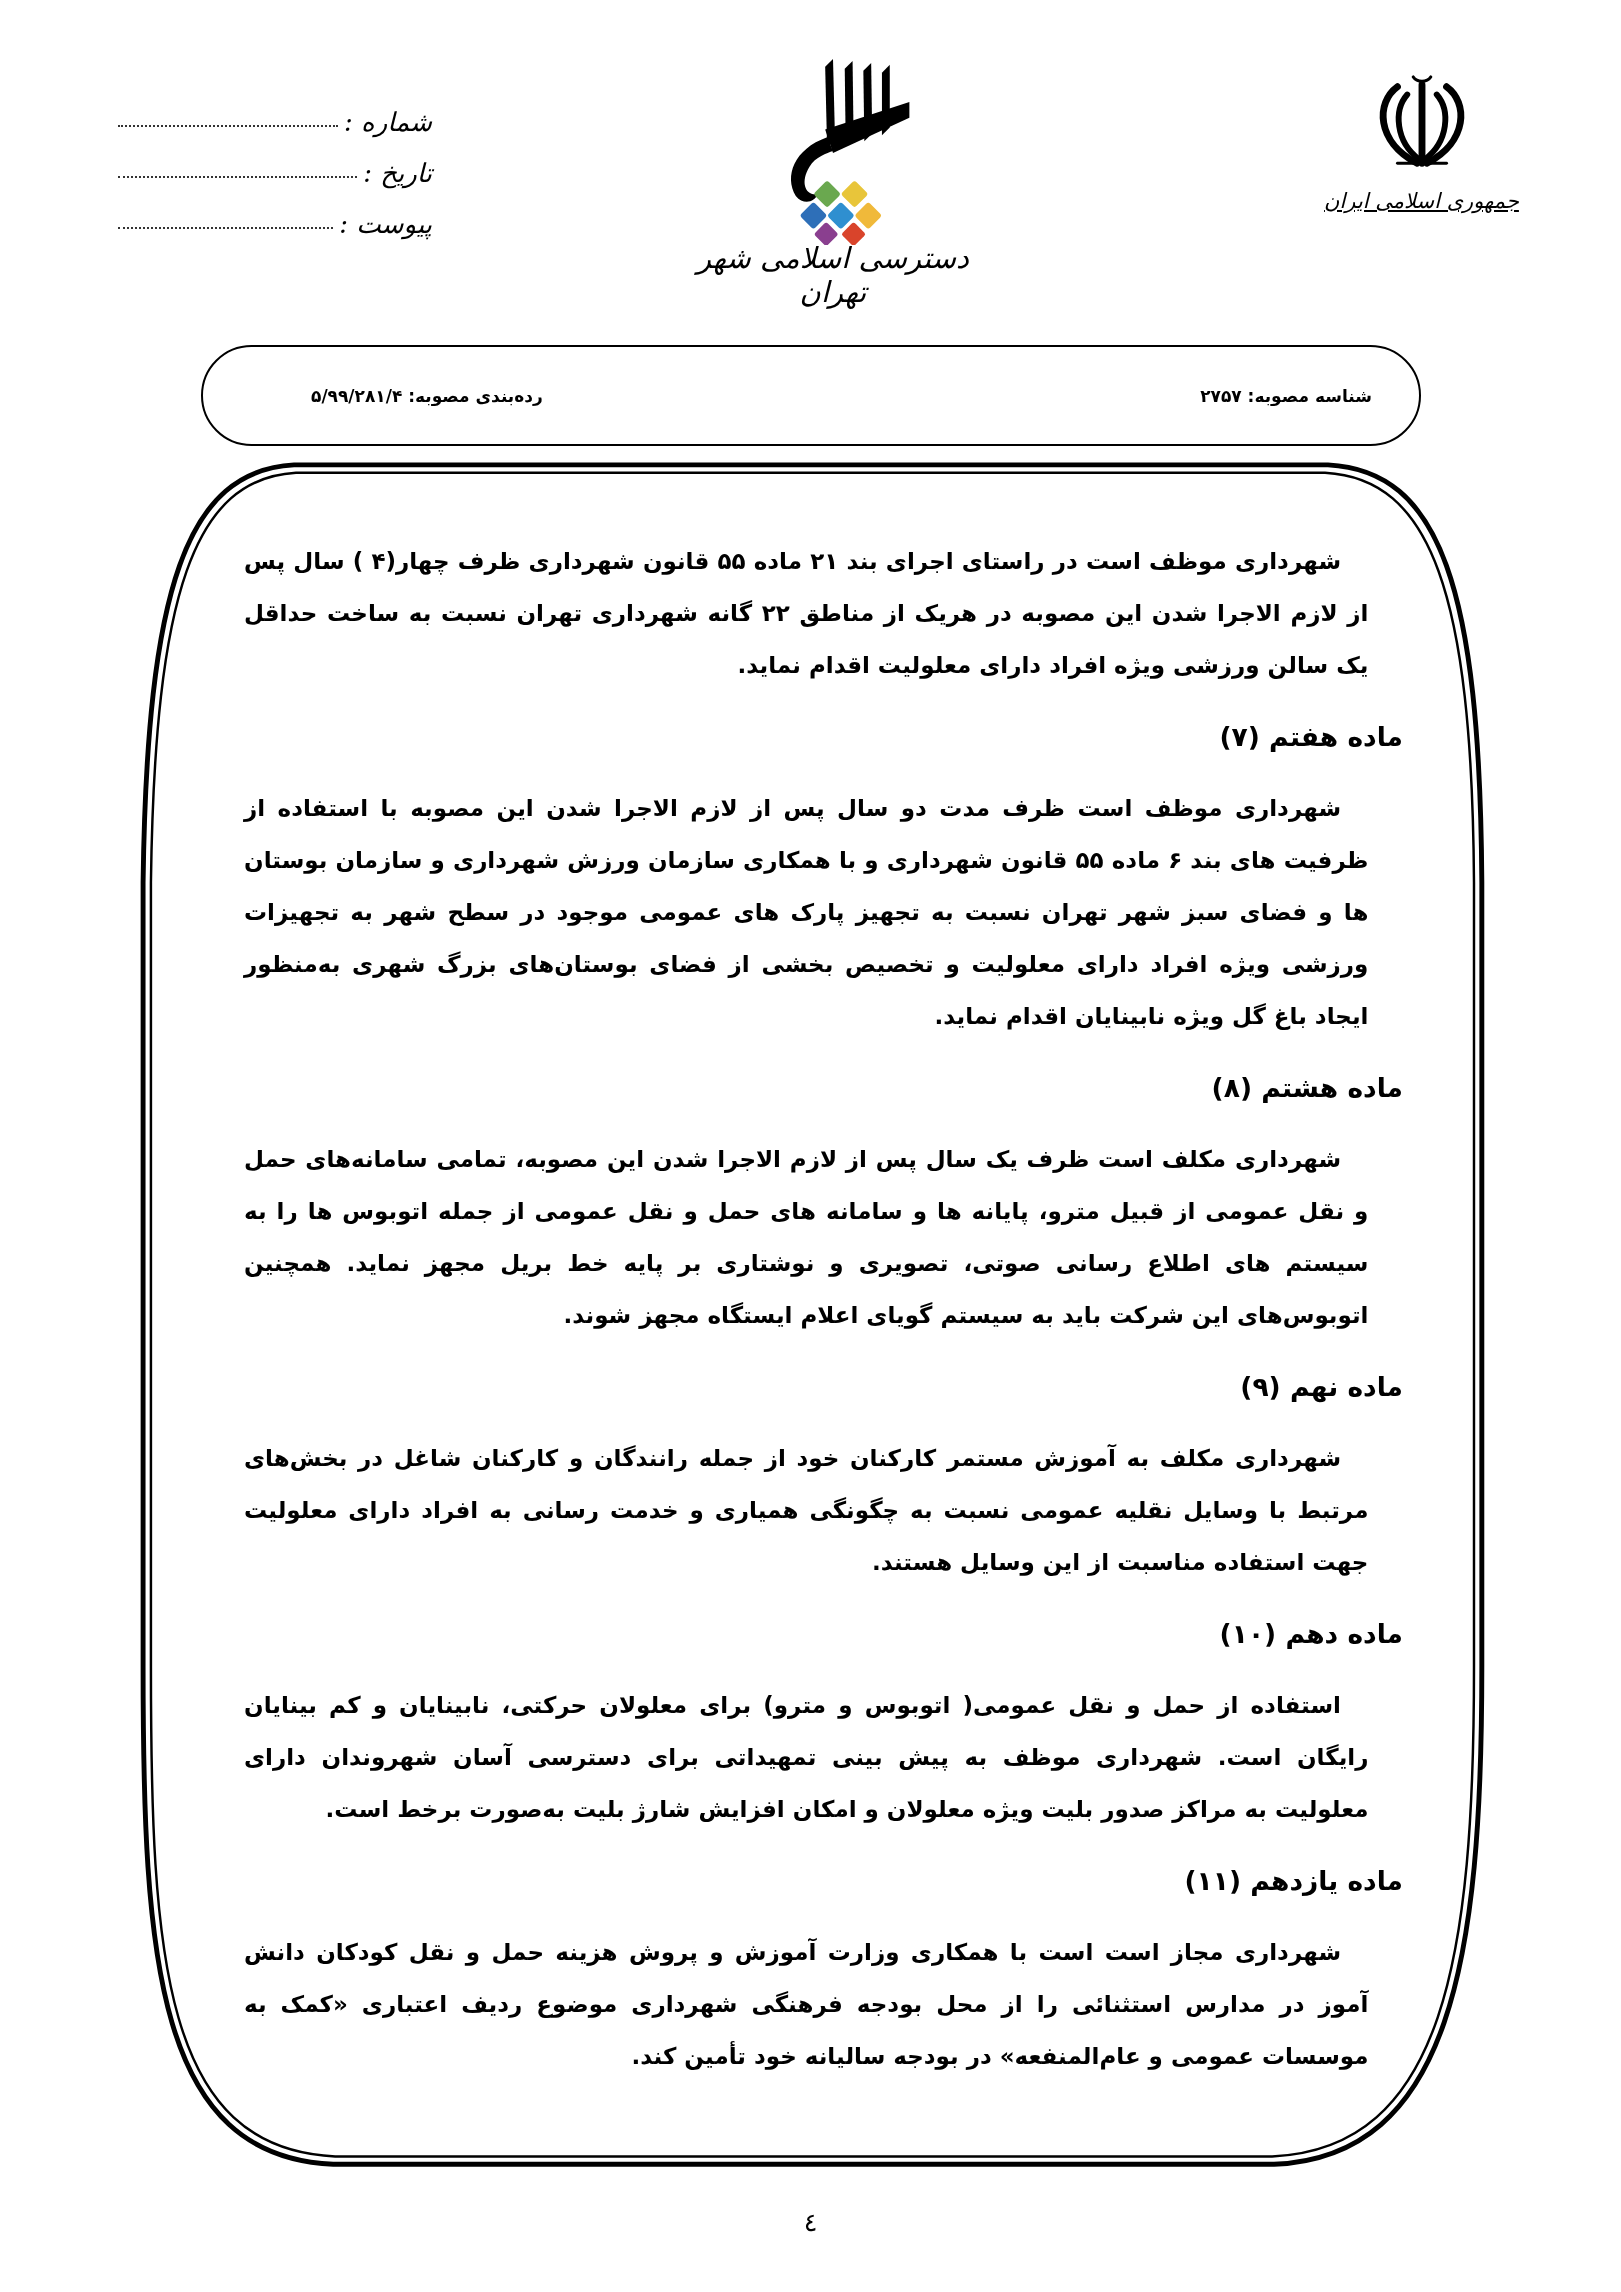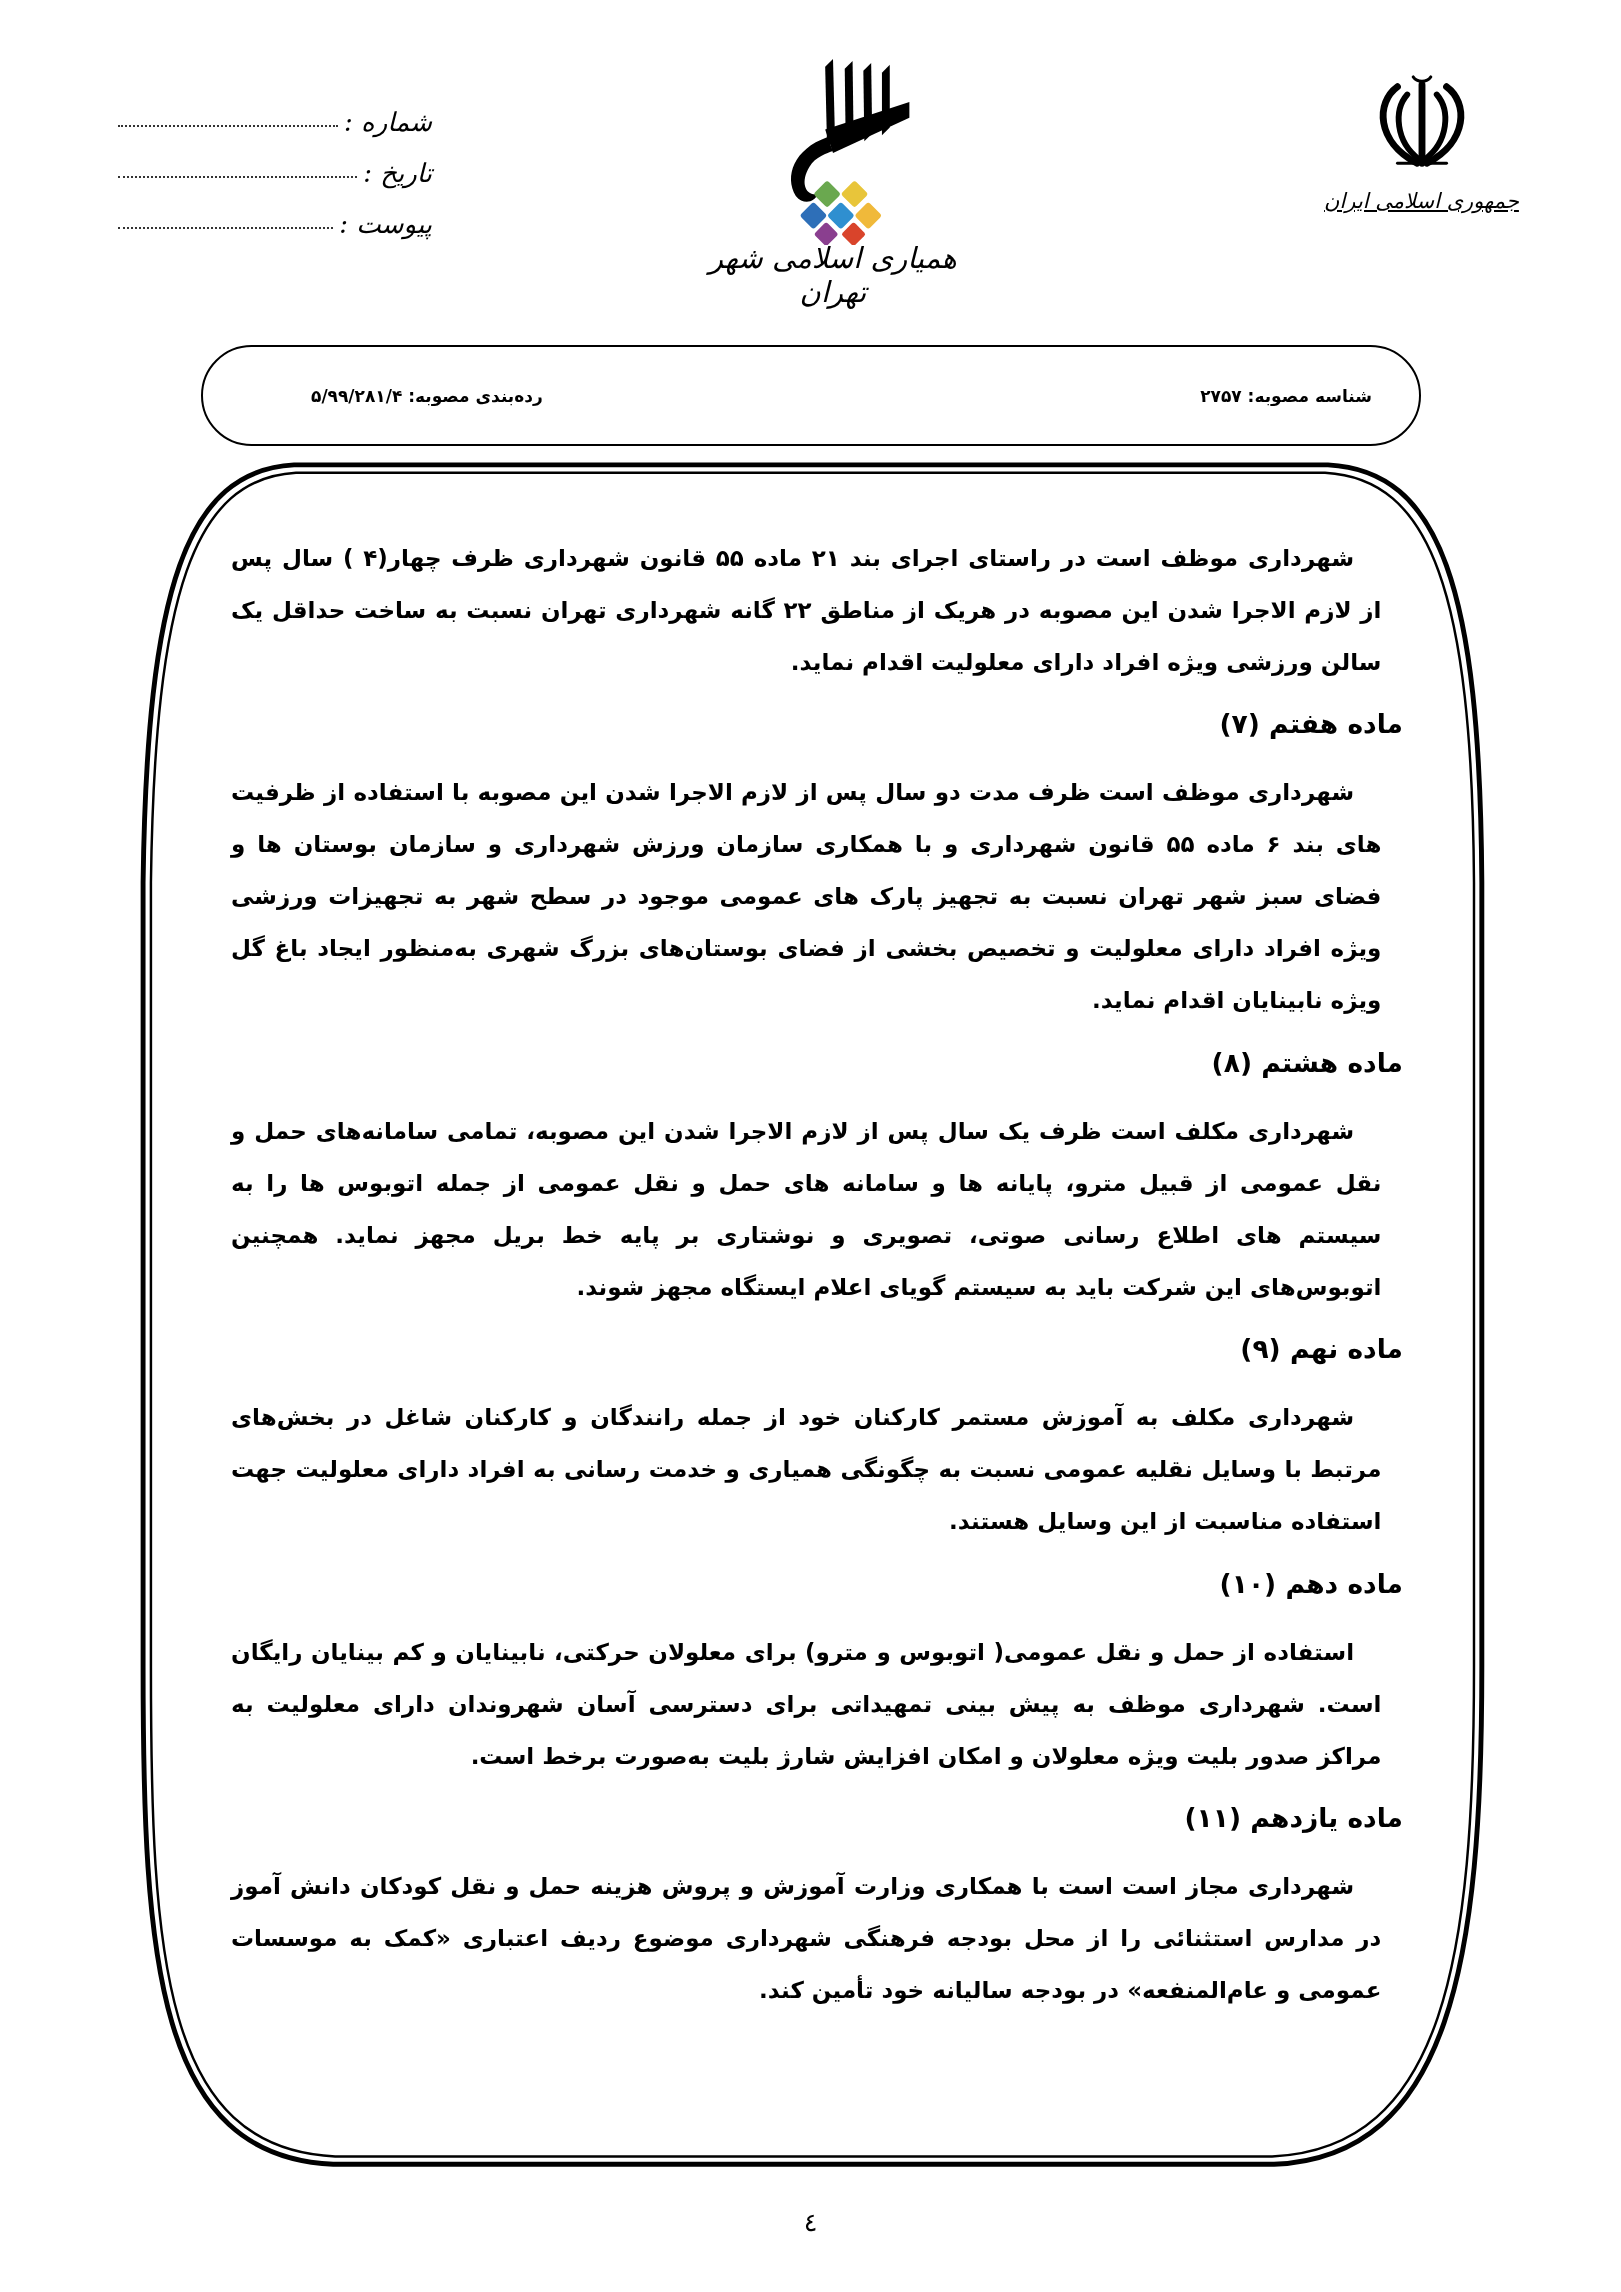--- a/index.html
+++ b/index.html
@@ -30,21 +30,21 @@
 
   
   .frame-svg { position: absolute; left: 0; top: 0; pointer-events: none; }
   .content { position: absolute; left: 227px; top: 518px; width: 1176px; direction: rtl; }
   .article { margin: 0; }
   .article-title { font-family: "DejaVu Sans", sans-serif; font-weight: bold; font-size: 26.5px;
                    margin: 0 0 0 0; height: 57px; line-height: 57px; }
   .article-body { font-family: "DejaVu Sans", sans-serif; font-weight: bold; font-size: 23px;
                   line-height: 52px; text-align: justify; text-align-last: right;
                   padding-right: 17.6px; margin: 13.7px 0 7.8px 0; }
-  .article-body p { margin: 4px; }
+  .article-body p { margin: 17px; }
   .indent { text-indent: 27.4px; }
 
   .page-number { position: absolute; left: 0; width: 1621px; top: 2207px; text-align: center;
                  font-family: "DejaVu Serif", serif; font-size: 25.5px; }
 </style>
 </head>
 <body>
 
 <div class="meta-fields">
   <div class="meta-row">
@@ -76,21 +76,21 @@
     <g>
       <rect id="d0" x="84" y="128" width="20" height="20" transform="rotate(45 94 138)" rx="3" fill="#6aa84f"></rect>
       <rect id="d1" x="112" y="128" width="20" height="20" transform="rotate(45 122 138)" rx="3" fill="#e8c53a"></rect>
       <rect id="d2" x="70" y="150" width="20" height="20" transform="rotate(45 80 160)" rx="3" fill="#2e6fb8"></rect>
       <rect id="d3" x="98" y="150" width="20" height="20" transform="rotate(45 108 160)" rx="3" fill="#2f8fd0"></rect>
       <rect id="d4" x="126" y="150" width="20" height="20" transform="rotate(45 136 160)" rx="3" fill="#f0b93a"></rect>
       <rect id="d5" x="84" y="170" width="18" height="18" transform="rotate(45 93 179)" rx="3" fill="#8a3f8f"></rect>
       <rect id="d6" x="112" y="170" width="18" height="18" transform="rotate(45 121 179)" rx="3" fill="#d9442b"></rect>
     </g>
   </svg>
-  <div class="council-name">همیاری اسلامی شهر تهران</div>
+  <div class="council-name">دسترسی اسلامی شهر تهران</div>
 </div>
 
 <div class="emblem">
   <svg width="108" height="108" viewBox="0 0 110 110">
     <g fill="none" stroke="#000" stroke-linecap="round">
       <path d="M30 18 C8 34 8 74 50 96" stroke-width="7"></path>
       <path d="M80 18 C102 34 102 74 60 96" stroke-width="7"></path>
       <path d="M40 26 C26 42 28 74 52 92" stroke-width="6"></path>
       <path d="M70 26 C84 42 82 74 58 92" stroke-width="6"></path>
       <path d="M55 16 L55 96" stroke-width="7"></path>

